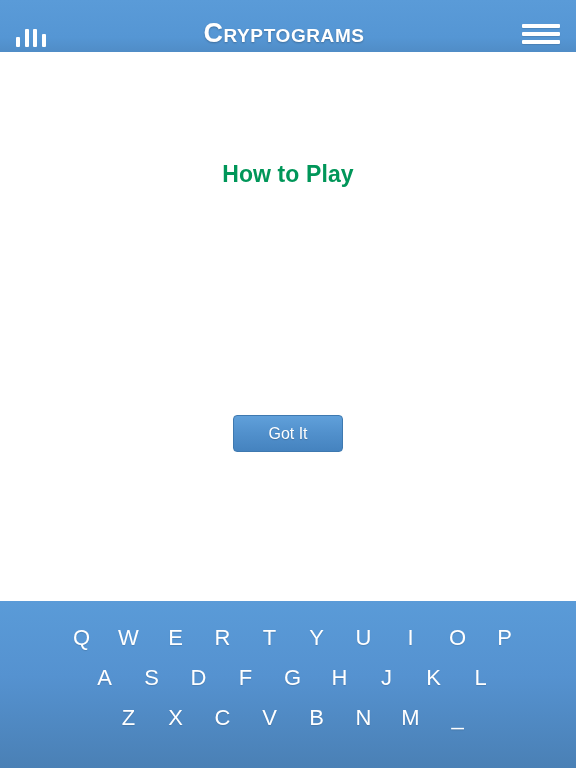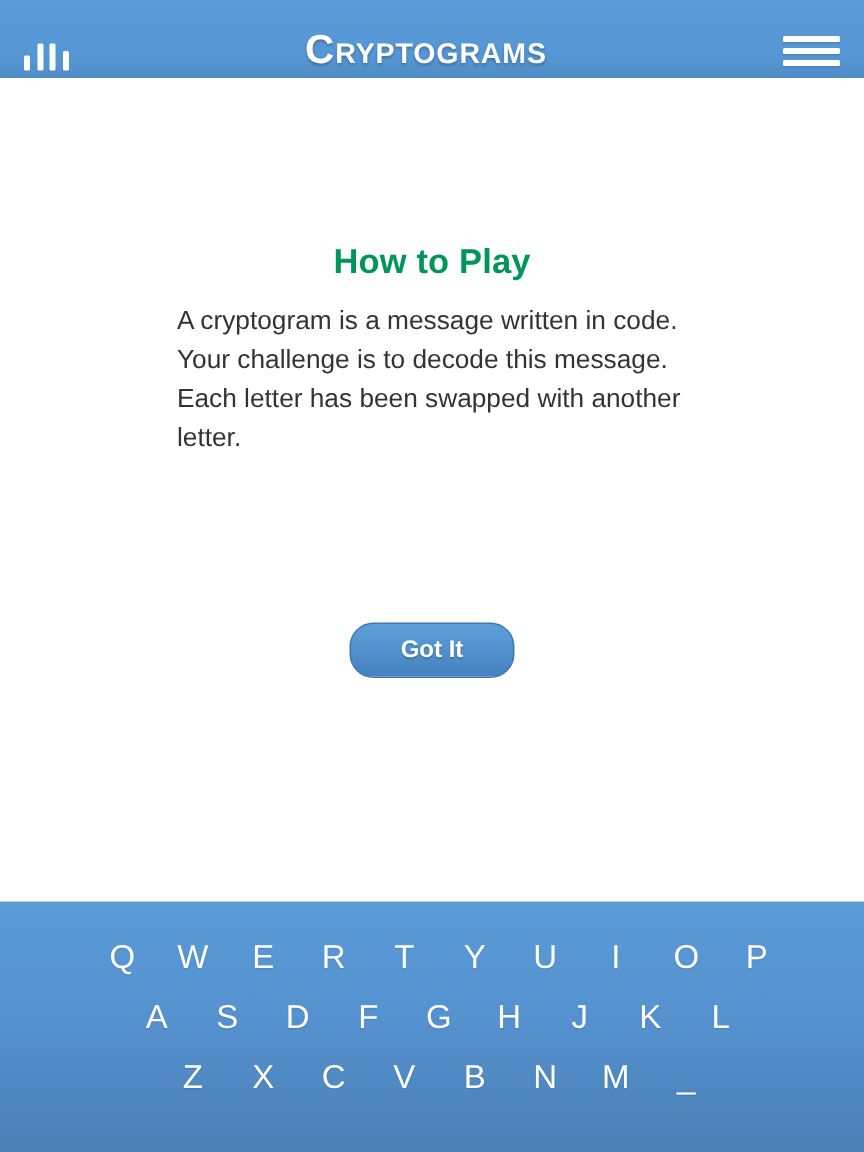--- a/index.html
+++ b/index.html
@@ -111,31 +111,30 @@
   #intro-paragraph-1 { top: 148px; }
   #intro-paragraph-2 { top: 263px; }
 
   #got-it-button {
     position: absolute;
     top: 363px;
     left: 233px;
     width: 110px;
     height: 37px;
     border: 1px solid #3e79b0;
-    border-radius: 16px;
+    border-radius: 4px;
     background: linear-gradient(to bottom, #60a0da 0%, #5190cc 50%, #4583bf 100%);
     color: #ffffff;
     font-size: 16px;
     font-family: "Liberation Sans", sans-serif;
     display: flex;
     align-items: center;
     justify-content: center;
     cursor: pointer;
     text-shadow: 0 1px 1px rgba(0,0,0,0.18);
-    font-weight: bold;
   }
 
   
   #keyboard {
     position: absolute;
     top: 601px;
     left: 0;
     width: 576px;
     height: 167px;
     background: linear-gradient(to bottom, #5a9bd8 0%, #5592d0 45%, #4a80b5 100%);
@@ -181,21 +180,20 @@
     <span class="line"></span>
     <span class="line"></span>
   </div>
 
 </div>
 
 <div id="main-content">
 
   <div id="page-heading">How to Play</div>
 
-  <p class="intro-paragraph" id="intro-paragraph-1">A cryptogram is a message written in code. Your challenge is to decode this message. Each letter has been swapped with another letter.</p>
 
 
   <div id="got-it-button">Got It</div>
 
 </div>
 
 <div id="keyboard">
   <div class="keyboard-row" id="keyboard-row-1">
       <div class="key">Q</div>
       <div class="key">W</div>

